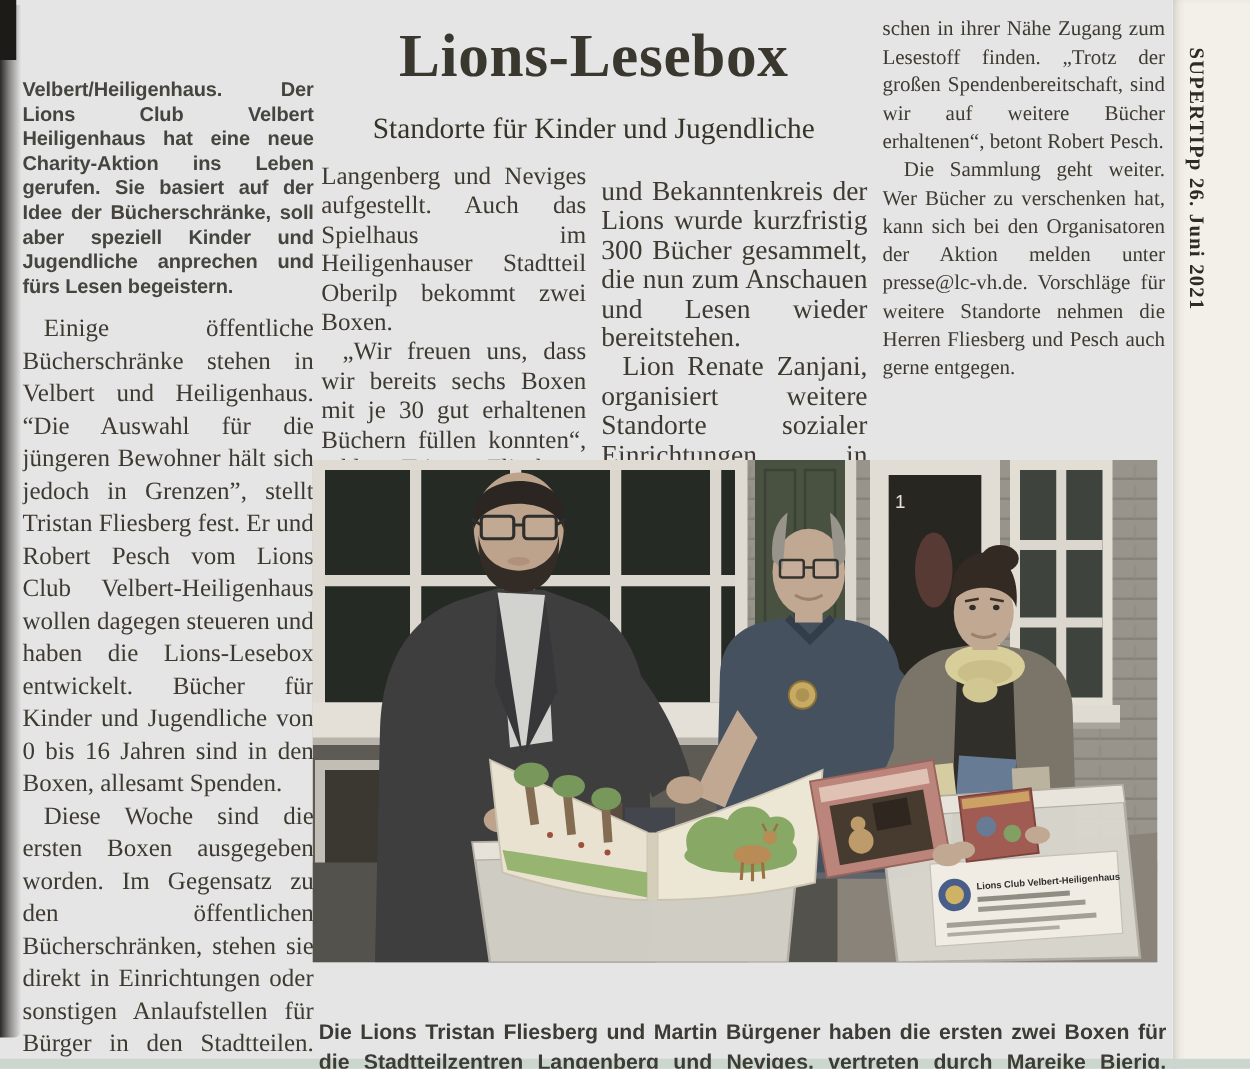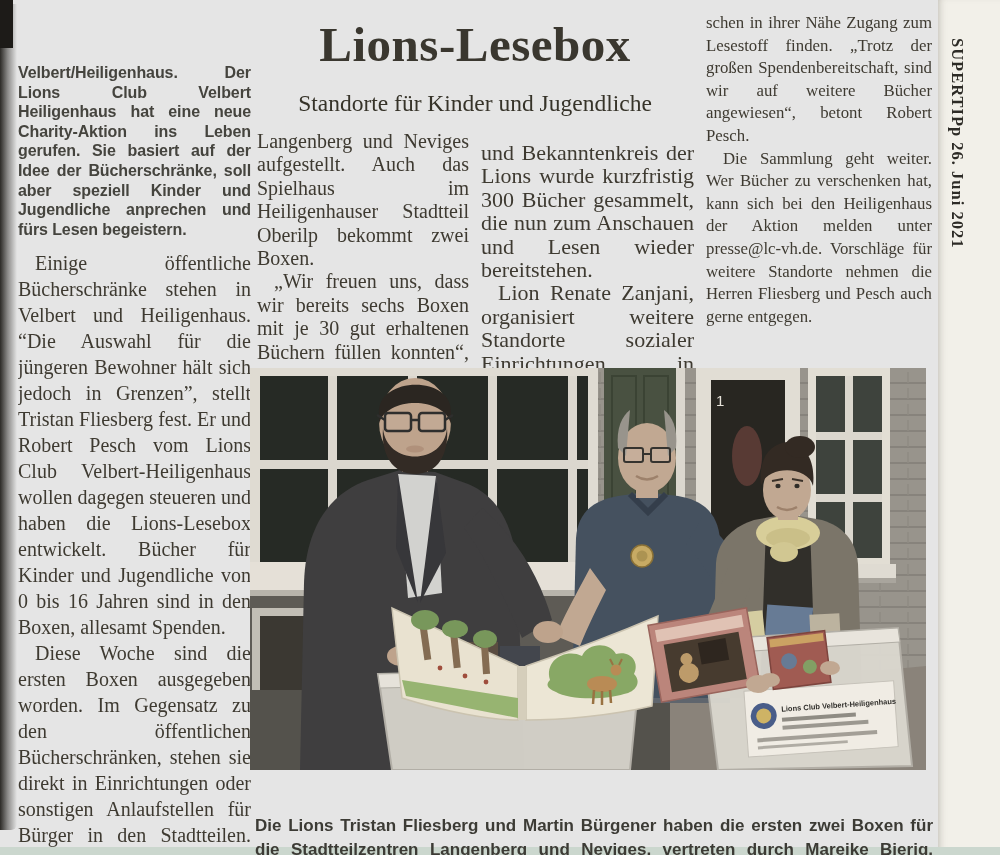--- a/index.html
+++ b/index.html
@@ -65,22 +65,22 @@
     </div>
   <div class="col col2">
       <p class="para">Langenberg und Neviges aufgestellt. Auch das Spielhaus im Heiligenhauser Stadtteil Oberilp bekommt zwei Boxen.</p>
       <p class="para ind">„Wir freuen uns, dass wir bereits sechs Boxen mit je 30 gut erhaltenen Büchern füllen konnten“, erklärt Tristan Fliesberg. Im Freundes-</p>
     </div>
   <div class="col col3">
       <p class="para">und Bekanntenkreis der Lions wurde kurzfristig 300 Bücher gesammelt, die nun zum Anschauen und Lesen wieder bereitstehen.</p>
       <p class="para ind">Lion Renate Zanjani, organisiert weitere Standorte sozialer Einrichtungen in Velbert und Heiligenhaus, damit mehr junge Men-</p>
     </div>
   <div class="col col4">
-      <p class="para">schen in ihrer Nähe Zugang zum Lesestoff finden. „Trotz der großen Spendenbereitschaft, sind wir auf weitere Bücher angewiesen“, betont Robert Pesch.</p>
-      <p class="para ind">Die Sammlung geht weiter. Wer Bücher zu verschenken hat, kann sich bei den Heiligenhaus der Aktion melden unter presse@lc-vh.de. Vorschläge für weitere Standorte nehmen die Herren Fliesberg und Pesch auch gerne entgegen.</p>
+      <p class="para">schen in ihrer Nähe Zugang zum Lesestoff finden. „Trotz der großen Spendenbereitschaft, sind wir auf weitere Bücher erhaltenen“, betont Robert Pesch.</p>
+      <p class="para ind">Die Sammlung geht weiter. Wer Bücher zu verschenken hat, kann sich bei den Organisatoren der Aktion melden unter presse@lc-vh.de. Vorschläge für weitere Standorte nehmen die Herren Fliesberg und Pesch auch gerne entgegen.</p>
     </div>
 
   <div class="photo">
     <svg width="676" height="402" viewBox="0 0 676 402" xmlns="http://www.w3.org/2000/svg">
       <defs>
         <pattern id="shingles" width="28" height="16" patternUnits="userSpaceOnUse">
           <rect width="28" height="16" fill="#98948c"></rect>
           <path d="M0 15 H28" stroke="#87837b" stroke-width="2"></path>
           <path d="M14 4 V15" stroke="#8f8b83" stroke-width="1.5"></path>
         </pattern>

